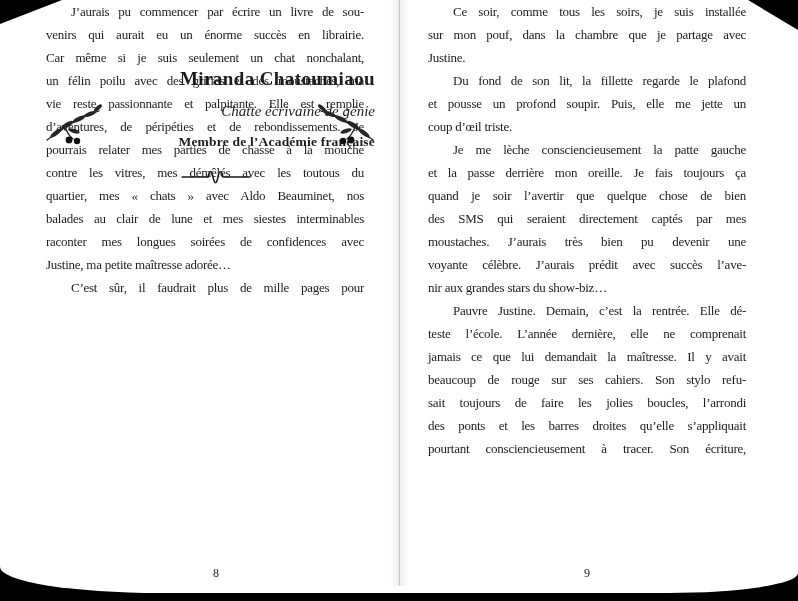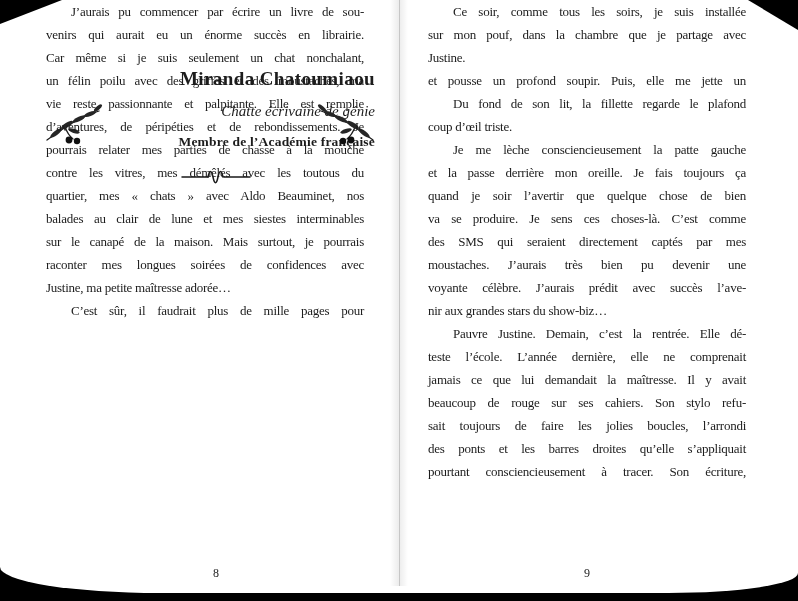--- a/index.html
+++ b/index.html
@@ -150,47 +150,45 @@
         <div class="line first">J’aurais pu commencer par écrire un livre de sou-</div>
         <div class="line">venirs qui aurait eu un énorme succès en librairie.</div>
         <div class="line">Car même si je suis seulement un chat nonchalant,</div>
         <div class="line">un félin poilu avec des griffes et des moustaches, ma</div>
         <div class="line">vie reste passionnante et palpitante. Elle est remplie</div>
         <div class="line">d’aventures, de péripéties et de rebondissements. Je</div>
         <div class="line">pourrais relater mes parties de chasse à la mouche</div>
         <div class="line">contre les vitres, mes démêlés avec les toutous du</div>
         <div class="line">quartier, mes « chats » avec Aldo Beauminet, nos</div>
         <div class="line">balades au clair de lune et mes siestes interminables</div>
-        <div class="line">sur le canapé de la maison. Mais surtout, je pourrais</div>
         <div class="line">raconter mes longues soirées de confidences avec</div>
         <div class="line end">Justine, ma petite maîtresse adorée…</div>
       </div>
       <div class="para">
         <div class="line first">C’est sûr, il faudrait plus de mille pages pour</div>
       </div>
     </div>
 
   <div class="page-number page-number-left">8</div>
 
   <div id="right-body" class="page-col right-col body-text">
       <div class="para">
         <div class="line first">Ce soir, comme tous les soirs, je suis installée</div>
         <div class="line">sur mon pouf, dans la chambre que je partage avec</div>
         <div class="line end">Justine.</div>
       </div>
       <div class="para">
+        <div class="line first">Du fond de son lit, la fillette regarde le plafond</div>
         <div class="line">et pousse un profond soupir. Puis, elle me jette un</div>
-        <div class="line first">Du fond de son lit, la fillette regarde le plafond</div>
         <div class="line end">coup d’œil triste.</div>
       </div>
       <div class="para">
         <div class="line first">Je me lèche consciencieusement la patte gauche</div>
         <div class="line">et la passe derrière mon oreille. Je fais toujours ça</div>
         <div class="line">quand je soir l’avertir que quelque chose de bien</div>
-        <div class="line">va se produire. Je sens ces choses-là. C’est comme</div>
         <div class="line">des SMS qui seraient directement captés par mes</div>
         <div class="line">moustaches. J’aurais très bien pu devenir une</div>
         <div class="line">voyante célèbre. J’aurais prédit avec succès l’ave-</div>
         <div class="line end">nir aux grandes stars du show-biz…</div>
       </div>
       <div class="para">
         <div class="line first">Pauvre Justine. Demain, c’est la rentrée. Elle dé-</div>
         <div class="line">teste l’école. L’année dernière, elle ne comprenait</div>
         <div class="line">jamais ce que lui demandait la maîtresse. Il y avait</div>
         <div class="line">beaucoup de rouge sur ses cahiers. Son stylo refu-</div>

